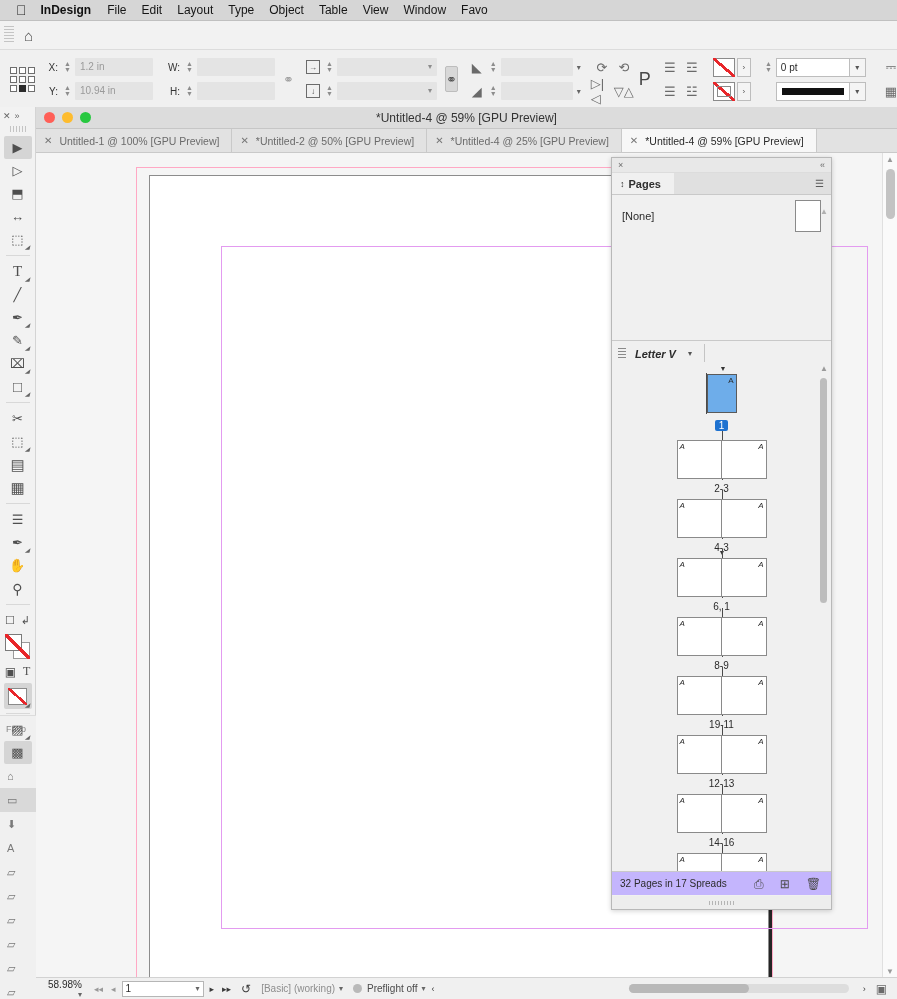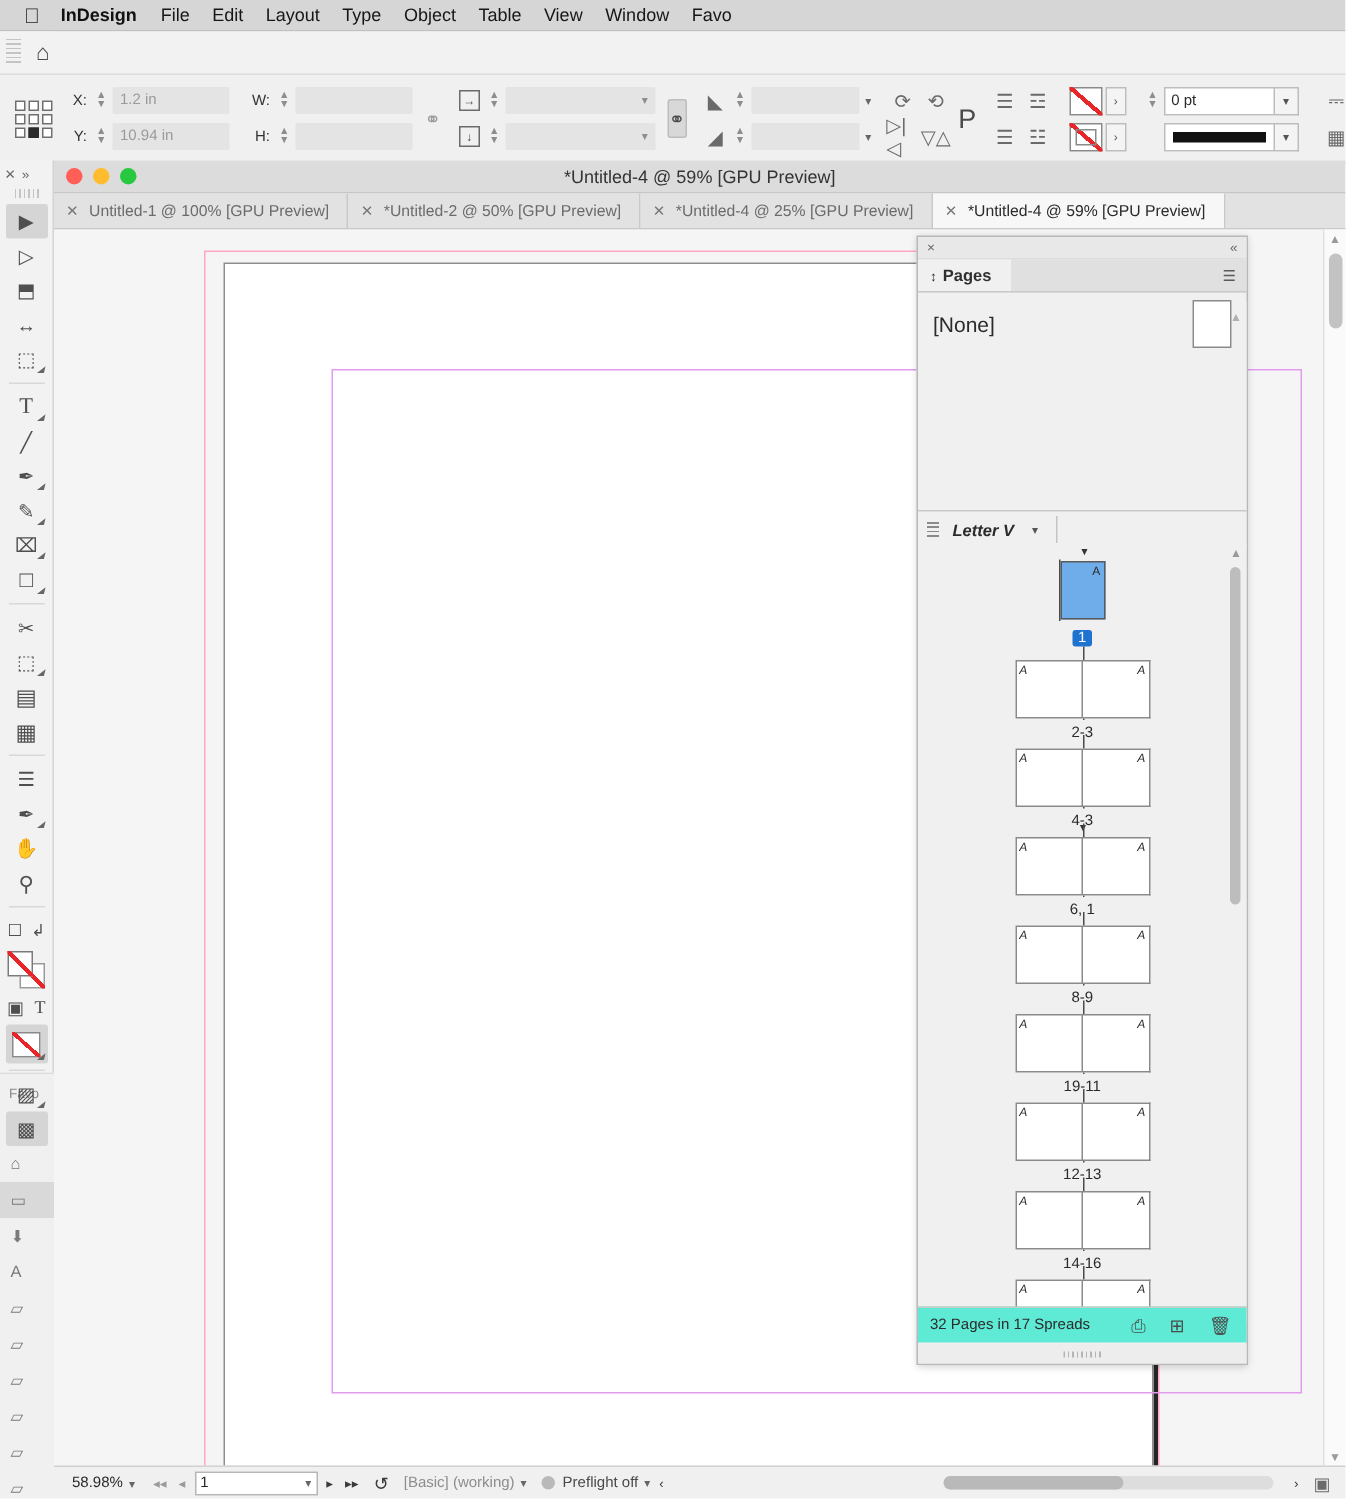--- a/index.html
+++ b/index.html
@@ -168,21 +168,21 @@
   .vscroll .up { position:absolute; top:2px; left:3px; font-size:8px; color:#9a9a9a; }
   .vscroll .dn { position:absolute; bottom:2px; left:3px; font-size:8px; color:#9a9a9a; }
   .vscroll .thumb { position:absolute; top:16px; left:3px; width: 9px; height: 50px; border-radius: 5px; background:#c3c3c3; }
 
   
   .statusbar {
     position: absolute; left: 36px; bottom: 0; width: 861px; height: 22px;
     background: #f0f0f0; border-top: 1px solid #d2d2d2;
     display: flex; align-items: center; font-size: 10px; color: #4a4a4a;
   }
-  .sb-zoom { display:flex; align-items:flex-end; margin-left: 12px; }
+  .sb-zoom { display:flex; align-items:flex-end; margin-left: 12px; flex-direction: column; }
   .sb-zoom .v { color:#2a2a2a; }
   .cv8 { font-size: 8px; color:#666; margin-left: 4px; }
   .navbtn { margin: 0 4px; font-size: 9px; color: #3a3a3a; }
   .navbtn.dim { color: #9a9a9a; }
   .pagefield {
     width: 82px; height: 16px; border: 1px solid #b6b6b6; background: #fff;
     display:flex; align-items:center; justify-content:space-between; padding: 0 3px; margin: 0 2px;
     font-size: 10px; color: #2a2a2a;
   }
   .sb-style { color:#8d8d8d; margin-left: 6px; }
@@ -222,21 +222,21 @@
   }
   .pp-bar { height: 15px; background: #e8e8e8; display:flex; align-items:center; justify-content:space-between;
             padding: 0 6px; font-size: 9px; color: #6a6a6a; border-bottom: 1px solid #dcdcdc;}
   .pp-tabs { height: 22px; background: #e0e0e0; display:flex; align-items:stretch; border-bottom: 1px solid #c9c9c9; }
   .pp-tab { background: #f0f0f0; display:flex; align-items:center; gap:4px; padding: 0 13px 0 8px;
             font-size: 11px; font-weight: bold; color: #2f2f2f; }
   .pp-menu { margin-left:auto; margin-right: 7px; display:flex; align-items:center; color:#5a5a5a; font-size:10px; }
 
   .masters { height: 140px; background: #f0f0f0; position: relative; border-bottom: 1px solid #c9c9c9;}
   .mrow { display:flex; align-items:center; justify-content:space-between; padding: 0 10px; height: 30px; }
-  .mrow .nm { font-size: 14px; color: #2b2b2b; }
+  .mrow .nm { font-size: 11px; color: #2b2b2b; }
   .m-single { width: 26px; height: 32px; border: 1px solid #8a8a8a; background: #fff; }
   .m-spread { display:flex; }
   .m-spread i { width: 26px; height: 32px; border: 1px solid #8a8a8a; background: #fff; display:block; }
   .m-spread i + i { border-left: none; }
   .m-scroll { position: absolute; right: 3px; top: 6px; font-size: 8px; color: #b0b0b0; }
 
   .mastersel { height: 26px; background: #f0f0f0; display:flex; align-items:center; border-bottom: 1px solid #c9c9c9; }
   .ms-icon { margin-left: 6px; width:8px; height:11px;
              background-image: repeating-linear-gradient(to bottom,#8a8a8a 0px,#8a8a8a 1px,transparent 1px,transparent 3px);}
   .ms-name { margin-left: 9px; font-size: 11px; font-weight: bold; color: #2b2b2b; font-style: italic; }
@@ -263,21 +263,21 @@
   .sp-label.sel { display:inline-block; background:#1e72d0; color:#fff; padding: 0px 4px; border-radius:2px; }
   .sp-labelwrap { text-align:center; margin-top: 3px; }
 
   .pl-scroll { position:absolute; right: 2px; top: 2px; width: 11px; height: 516px; }
   .pl-scroll .up, .pl-scroll .dn { position:absolute; left:2px; font-size:8px; color:#9a9a9a; }
   .pl-scroll .up { top: 0; } .pl-scroll .dn { bottom: 0; }
   .pl-scroll .thumb { position:absolute; top: 14px; left: 2px; width: 7px; height: 225px; border-radius:4px; background:#bdbdbd; }
 
   .pp-footer {
     position: absolute; left: 0; bottom: 14px; width: 219px; height: 24px;
-    background: #5eead4; border-top: 1px solid #c9c9c9;
+    background: #c4b5fd; border-top: 1px solid #c9c9c9;
     display:flex; align-items:center; font-size: 10px; color: #2b2b2b;
   }
   .pp-footer .cnt { margin-left: 8px; }
   .pp-footer .acts { margin-left: auto; margin-right: 10px; display:flex; gap: 16px; color:#4a4a4a; font-size: 12px;}
   .pp-resize { position:absolute; left:0; bottom:0; width:219px; height:13px; background:#ededed; display:flex;align-items:center;justify-content:center;}
   .pp-resize i { width: 26px; height: 4px;
      background-image: repeating-linear-gradient(to right,#b5b5b5 0px,#b5b5b5 1px,transparent 1px,transparent 3px);}
   .pp-hscroll { position:absolute; left: 6px; bottom: 26px; width: 200px; height: 8px; display:flex;align-items:center;
                 justify-content:space-between; font-size:8px; color:#b4b4b4;}
 </style>

